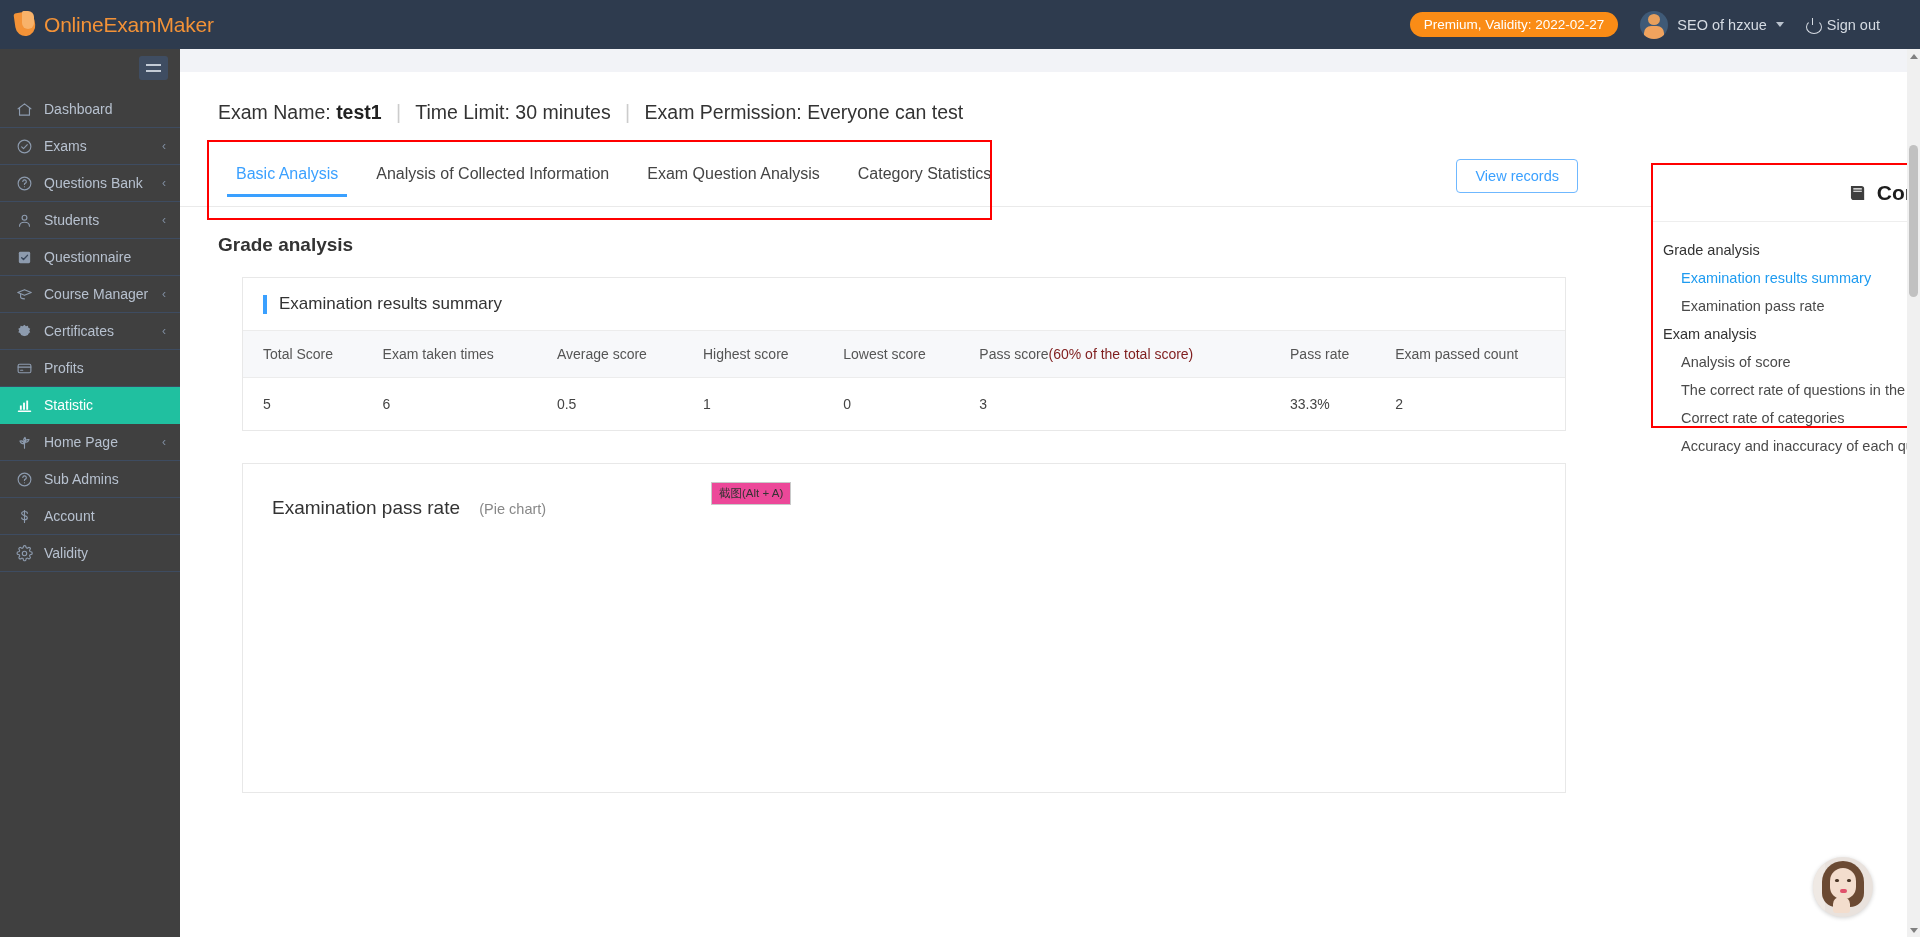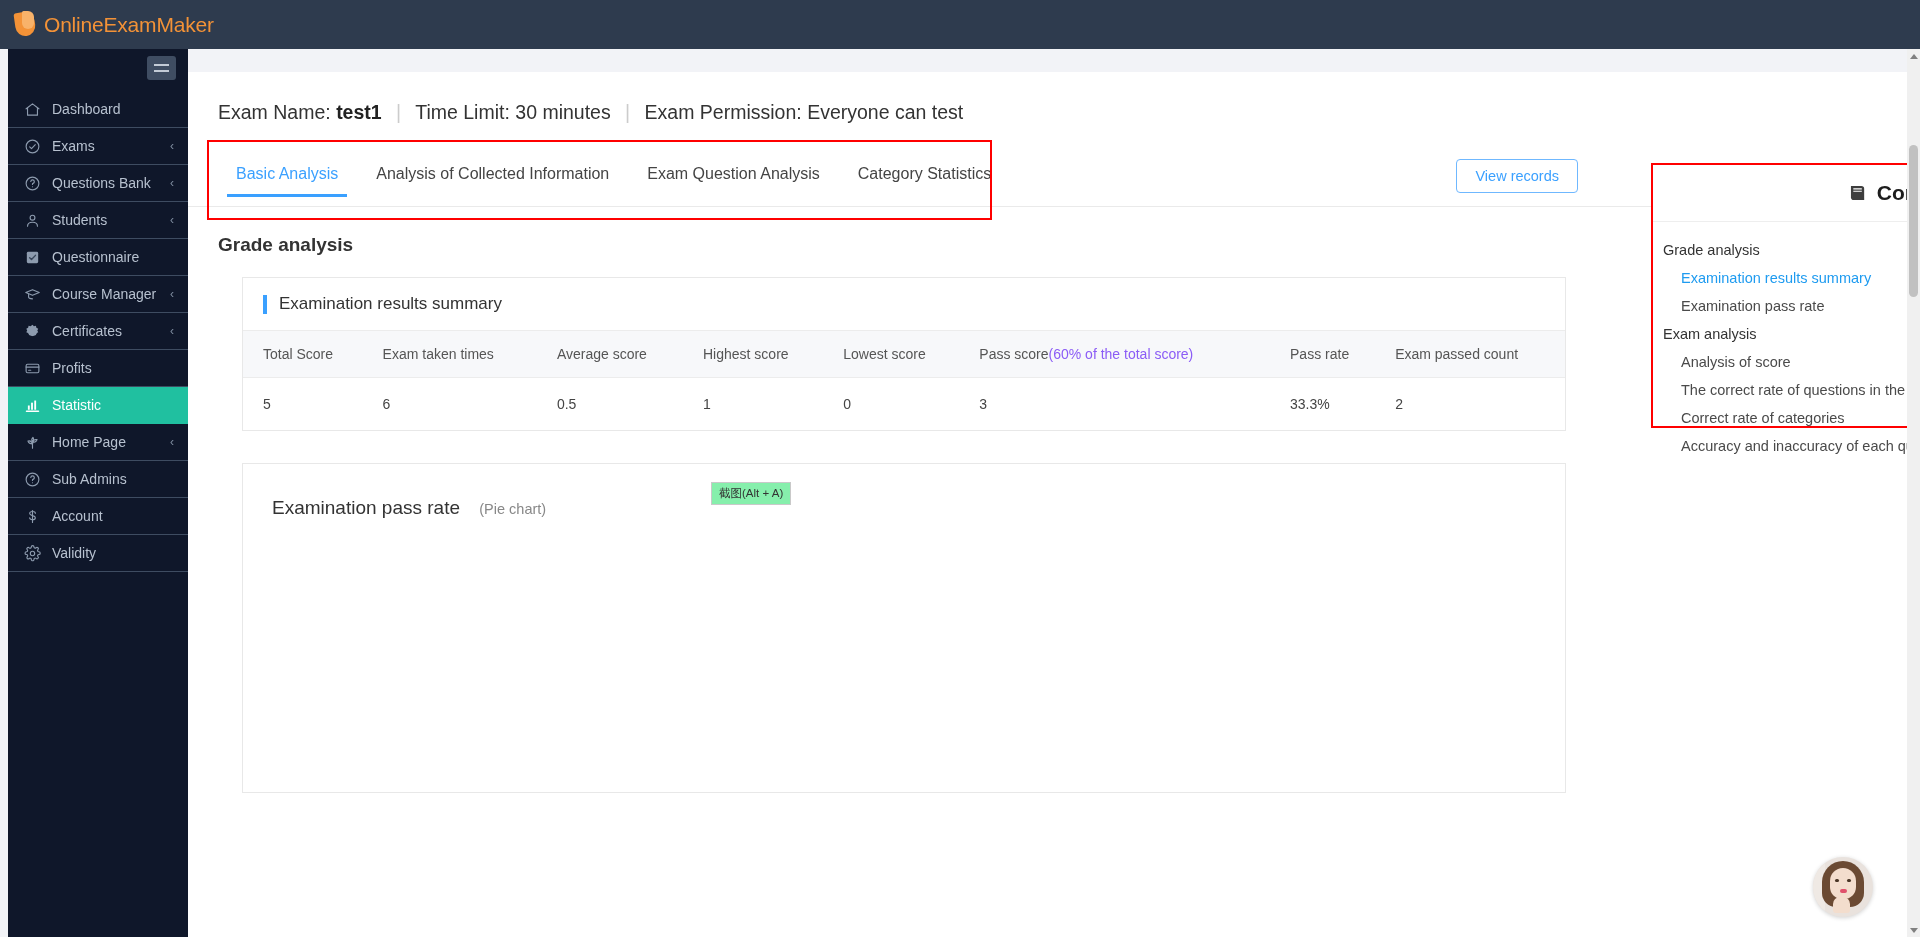--- a/index.html
+++ b/index.html
@@ -76,23 +76,23 @@
     width: 14px; height: 12px; border: 1.6px solid #d5dbe3;
     border-radius: 50%; border-top-color: transparent;
   }
   .power-icon::after {
     content: ""; position: absolute; left: 6px; top: 0px;
     width: 1.6px; height: 7px; background: #d5dbe3;
   }
 
   
   #sidebar {
-    position: absolute; top: 49px; left: 8px;
+    position: absolute; top: 49px; left: 0;
     width: 180px; height: 888px;
-    background: #0f172a;
+    background: #404040;
     z-index: 30;
   }
   #hamburger-wrap { height: 42px; display: flex; justify-content: flex-end; padding: 7px 12px 0 0; }
   #hamburger {
     width: 29px; height: 24px; background: #3f4d62; border-radius: 3px;
     display: flex; flex-direction: column; justify-content: center;
     align-items: center; gap: 4px;
   }
   #hamburger span { display: block; width: 15px; height: 1.6px; background: #c3cbd6; }
   .nav-item {
@@ -184,35 +184,35 @@
   #summary-table th {
     background: #f7f8fa; font-weight: normal; color: #555;
     font-size: 14px; text-align: left; padding: 15px 0 15px 20px;
     border-bottom: 1px solid #ececec; white-space: nowrap;
   }
   #summary-table td {
     font-size: 14px; color: #444; padding: 18px 0 18px 20px;
     border-bottom: 1px solid #ececec; white-space: nowrap;
   }
   #summary-table tr:last-child td { border-bottom: none; }
-  .pct-note { color: #8b5cf6; }
+  .pct-note { color: #7f1d1d; }
 
   
   #pie-panel {
     margin: 32px 0 0 62px; width: 1324px; height: 330px;
     border: 1px solid #e8e8e8; background: #fff; position: relative;
   }
   #pie-title {
     position: absolute; left: 29px; top: 33px;
     font-size: 19px; color: #333; white-space: nowrap;
   }
   #pie-title .sub { font-size: 14.5px; color: #888; padding-left: 14px; }
   #screenshot-tip {
     position: absolute; left: 468px; top: 18px;
-    background: #86efac; border: 1px solid #c9c9c9;
+    background: #ec4899; border: 1px solid #c9c9c9;
     font-size: 11.5px; color: #333; padding: 3px 7px; white-space: nowrap;
   }
   #pie-stage { position: absolute; left: 0; top: 0; width: 720px; height: 330px; }
   #pie-svg { position: absolute; left: 250px; top: 120px; }
   #label-pass {
     position: absolute; left: 392px; top: 140px;
     font-size: 15px; color: #5b5b5b; white-space: nowrap;
   }
   #label-pass b, #label-fail b { color: #3d3d3d; }
   #label-fail {
@@ -291,20 +291,32 @@
 </head>
 <body>
 
 <div id="topbar">
   <div id="brand">
     <span class="logo-mark">
       <span class="leaf"></span>
         <span class="leaf2"></span>
     </span>
     <span id="brand-text">OnlineExamMaker</span>
+  </div>
+  <div id="topbar-right">
+    <div id="premium-pill">Premium, Validity: 2022-02-27</div>
+    <div id="user-menu">
+      <span id="avatar-top"></span>
+      <span class="tb-label">SEO of hzxue</span>
+      <span class="caret-dn"></span>
+    </div>
+    <div id="signout">
+      <span class="power-icon"></span>
+      <span class="tb-label">Sign out</span>
+    </div>
   </div>
 </div>
 
 <div id="sidebar">
   <div id="hamburger-wrap">
     <div id="hamburger">
       <span></span>
         <span></span>
     </div>
   </div>

